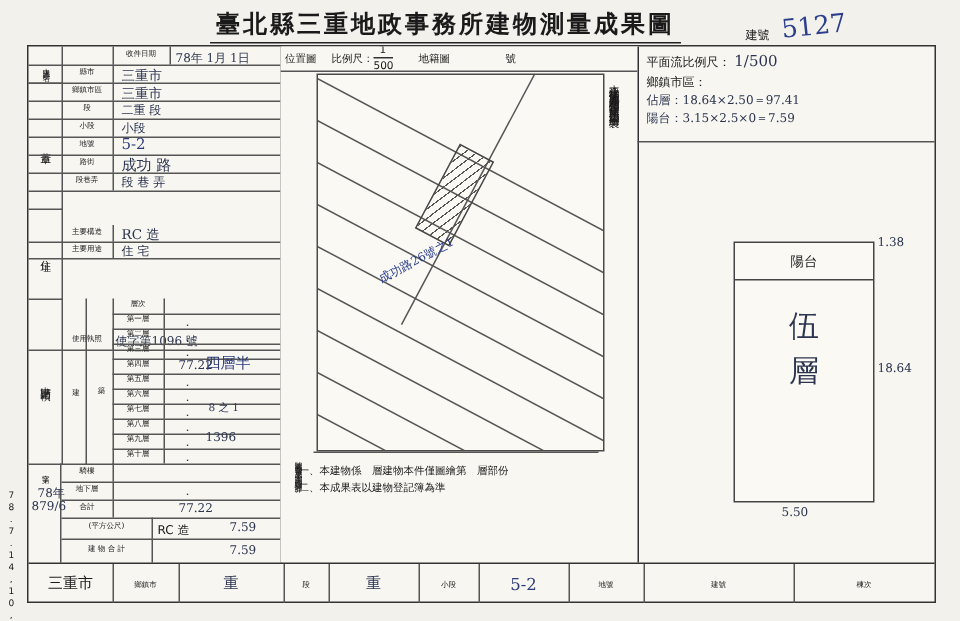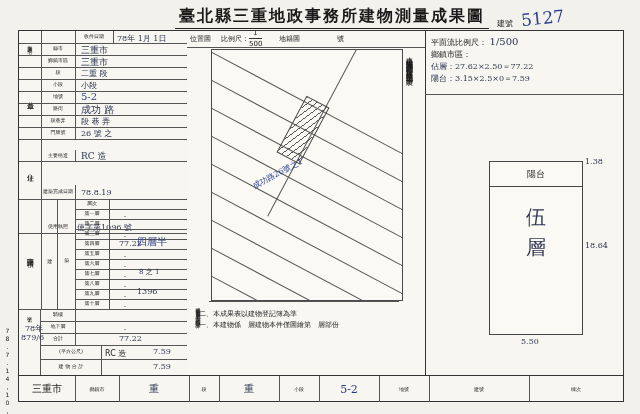--- a/index.html
+++ b/index.html
@@ -18,22 +18,22 @@
   .vert{
     writing-mode:vertical-rl;
     text-orientation:upright;
     letter-spacing:1px;
   }
   .xtiny{font-size:5px;}
   .sm{font-size:7px;}
 
   
   #title-bar{
-    position:absolute;left:129px;top:6px;width:360px;height:22px;
-    text-align:right;
+    position:absolute;left:140px;top:6px;width:360px;height:22px;
+    text-align:left;
     text-decoration:underline;
   }
   #doc-title{
     font-family:"DejaVu Serif","Liberation Serif",serif;
     font-size:16px;font-weight:bold;letter-spacing:2px;
     border-bottom:1.5px solid #222;display:inline-block;padding:0 4px 1px 4px;
   }
   #bldg-no-label{
     position:absolute;left:497px;top:18px;font-size:8px;
   }
@@ -233,49 +233,43 @@
           <div class="valcell hand" style="left:62px;top:0px;font-size:10px;">成功 路</div>
         </div>
 
         <div class="cellrow" style="top:84px;height:12px;">
           <div class="sublbl" style="left:22px;width:34px;">
               <span class="xtiny">段巷弄</span>
             </div>
           <div class="valcell hand" style="left:62px;top:1px;">段 巷 弄</div>
         </div>
 
-        <div class="cellrow" style="top:96px;height:12px;">
-          <div class="sublbl" style="left:22px;width:34px;">
-              <span class="xtiny">門牌號</span>
-            </div>
-          <div class="valcell hand" style="left:62px;top:1px;">26 號 之</div>
-        </div>
 
 
         <div class="cellrow" style="top:119px;height:11px;">
           <div class="sublbl" style="left:22px;width:34px;">
               <span class="xtiny">主要構造</span>
             </div>
           <div class="valcell hand" style="left:62px;top:0px;font-size:9px;">RC 造</div>
         </div>
 
+        <div class="cellrow" style="top:130px;height:11px;">
+          <div class="sublbl" style="left:22px;width:34px;">
+              <span class="xtiny">主要用途</span>
+            </div>
+          <div class="valcell hand" style="left:62px;top:1px;">住 宅</div>
+        </div>
 
         <div class="cellrow" style="top:141px;height:13px;margin-top:48px;">
           <div class="sublbl" style="left:22px;width:34px;">
               <span class="xtiny">使用執照</span>
             </div>
           <div class="valcell hand" style="left:58px;top:2px;">使字第1096 號</div>
         </div>
 
-        <div class="cellrow" style="top:154px;height:14px;">
-          <div class="sublbl" style="left:22px;width:34px;">
-              <span class="xtiny">建築完成日期</span>
-            </div>
-          <div class="valcell hand" style="left:62px;top:3px;">78.8.19</div>
-        </div>
 
         <div class="sublbl" style="left:22px;top:168px;width:16px;height:110px;border-bottom:0.9px solid #555;">
           <span class="vert xtiny">建</span>
         </div>
         <div class="sublbl" style="left:38px;top:168px;width:18px;height:110px;border-bottom:0.9px solid #555;">
           <span class="vert xtiny">築</span>
         </div>
 
         <div class="cellrow" style="top:168px;height:10px;left:56px;width:112px;">
           <div class="sublbl" style="left:0px;width:34px;">
@@ -407,36 +401,36 @@
           <div class="pline" style="left:-30px;top:238px;width:260px;transform:rotate(28deg);"></div>
           <div class="pline" style="left:-30px;top:-14px;width:260px;transform:rotate(28deg);"></div>
           <div class="pline" style="left:150px;top:-10px;width:200px;transform:rotate(118deg);"></div>
           <div class="hatch" style="left:78px;top:48px;width:24px;height:62px;transform:rotate(28deg);"></div>
           <div id="lot-label">成功路26號之1</div>
         </div>
 
         <div id="map-side-note" class="vert">本建物坐落地面圖及相關位置依使用執照竣工圖繪製</div>
 
         <div id="map-notes">
+          <div>一、本建物係　層建物本件僅圖繪第　層部份</div>
           <div>二、本成果表以建物登記簿為準</div>
-          <div>一、本建物係　層建物本件僅圖繪第　層部份</div>
         </div>
 
         <div style="position:absolute;left:22px;top:270px;width:190px;height:1px;background:#555;"></div>
         <div class="vert xtiny" style="position:absolute;left:8px;top:272px;height:66px;">號截圖面實測成果工本測圖繪驗測計算</div>
       </div>
 
       <div id="right-area">
         <div id="right-head">
           <div>
             <span>平面流比例尺：</span>
             <span class="hand" style="font-size:10px;">1/500</span>
           </div>
           <div>鄉鎮市區：</div>
-          <div class="hand">佔層：27.62×2.50＝77.22</div>
+          <div class="hand">佔層：18.64×2.50＝97.41</div>
           <div class="hand">陽台：3.15×2.5×0＝7.59</div>
         </div>
 
         <div id="floor-box">
           <div id="floor-top">陽台</div>
           <div id="floor-text">伍<br>層</div>
         </div>
         <div class="dim" style="left:160px;top:126px;">1.38</div>
         <div class="dim" style="left:160px;top:210px;">18.64</div>
         <div class="dim" style="left:96px;top:306px;">5.50</div>

